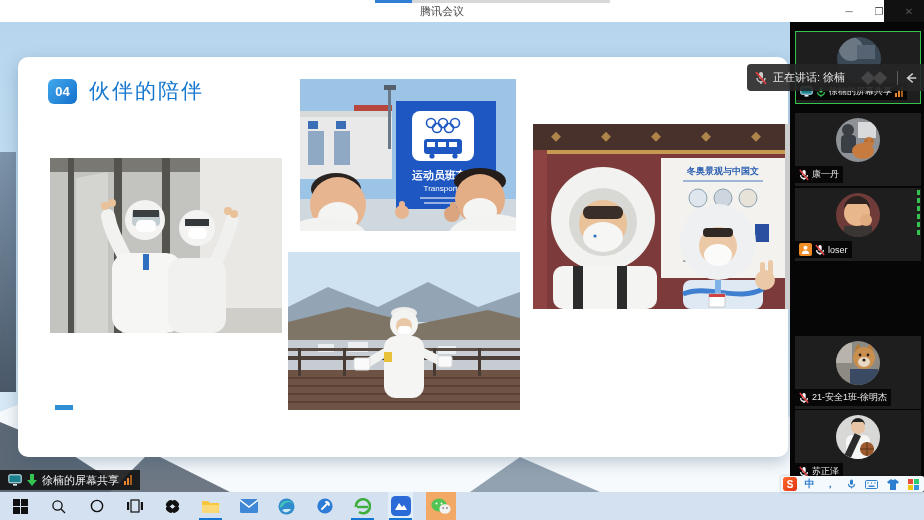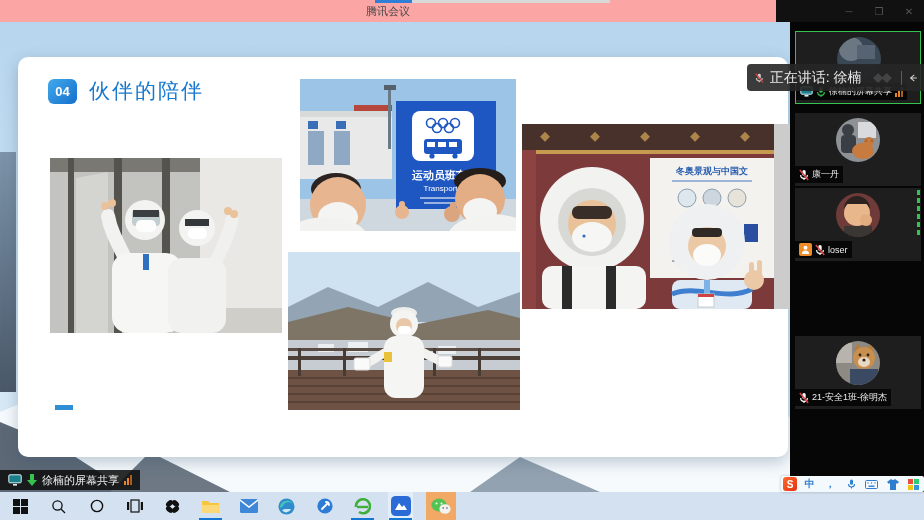--- a/index.html
+++ b/index.html
@@ -1,20 +1,20 @@
 <!DOCTYPE html>
 <html><head>
 <meta charset="utf-8">
 <style>
   * { margin:0; padding:0; box-sizing:border-box; }
   body { background:#000; font-family:"Liberation Sans","DejaVu Sans",sans-serif; }
   .root { position:relative; width:924px; height:520px; overflow:hidden; background:#111; }
 
   
-  .titlebar { position:absolute; top:0; left:0; width:776px; height:22px; background:#fca5a5; z-index:40; }
+  .titlebar { position:absolute; top:0; left:0; width:884px; height:22px; background:#ffffff; z-index:40; }
   .titlebar .title { position:absolute; top:4px; left:0; width:100%; text-align:center; font-size:11px; color:#454545; }
   .win-controls { position:absolute; top:0; right:0; height:22px; display:flex; z-index:41; }
   .win-btn { width:30px; height:22px; display:flex; align-items:center; justify-content:center; font-size:10px; color:#555; }
   .edge-artifact-blue { position:absolute; top:0; left:375px; width:37px; height:3px; background:#2f7fd6; z-index:42; }
   .edge-artifact-gray { position:absolute; top:0; left:412px; width:198px; height:3px; background:#d8d8d8; z-index:42; }
 
   
   .share-area { position:absolute; top:22px; left:0; width:790px; height:470px; overflow:hidden;
     background:linear-gradient(180deg,#b7d6ee 0%,#c6e0f2 55%,#e3eff8 100%); }
   .left-rock { position:absolute; top:130px; left:0; width:16px; height:240px;
@@ -26,21 +26,21 @@
   .slide-head { position:absolute; top:20px; left:30px; display:flex; align-items:center; gap:12px; }
   .slide-num { width:29px; height:25px; border-radius:6px; background:linear-gradient(135deg,#42a9ec,#1470cc);
     color:#fff; font-weight:bold; font-size:13px; display:flex; align-items:center; justify-content:center; }
   .slide-title { color:#1577cf; font-weight:normal; font-size:21px; letter-spacing:2px; }
   .photo { position:absolute; overflow:hidden; background:#ccc; }
   .page-marker { position:absolute; left:37px; top:348px; width:18px; height:5px; background:#2f8fd4; }
 
   
   .speak-banner { position:absolute; top:64px; left:747px; width:177px; height:27px; z-index:30;
     background:rgba(38,38,38,.9); border-radius:4px 0 0 4px; display:flex; align-items:center; padding:0 6px 0 8px; gap:6px; }
-  .speak-banner .txt { color:#e8e8e8; font-size:14px; white-space:nowrap; }
+  .speak-banner .txt { color:#e8e8e8; font-size:11px; white-space:nowrap; }
   .speak-banner .spacer { flex:1; }
   .speak-banner .divider { width:1px; height:14px; background:rgba(255,255,255,.25); }
   .watermark { opacity:.14; }
 
   
   .sidebar { position:absolute; top:22px; left:790px; width:134px; height:470px; background:#060606; z-index:10; }
   .tile { position:absolute; left:5px; width:126px; height:73px; background:#1e1e1e; overflow:hidden; }
   .tile.active { border:1px solid #35c24f; }
   .avatar { position:absolute; top:5px; left:41px; width:44px; height:44px; border-radius:50%; overflow:hidden; }
   .tile-label { position:absolute; left:0; bottom:3px; max-width:126px; display:flex; align-items:center; gap:3px;
@@ -215,21 +215,21 @@
           <rect x="150" y="104" width="14" height="11" rx="2" fill="#fafafa" stroke="#ddd"></rect>
           <rect x="96" y="84" width="40" height="62" rx="12" fill="#f5f5f3"></rect>
           <rect x="96" y="100" width="8" height="10" fill="#e8c23a"></rect>
           <ellipse cx="116" cy="61" rx="13" ry="6" fill="#eeeeec"></ellipse>
           <circle cx="116" cy="72" r="14" fill="#f4f4f2"></circle>
           <circle cx="116" cy="74" r="8" fill="#e9c8a8"></circle>
           <rect x="110" y="74" width="13" height="8" rx="4" fill="#ffffff"></rect>
         </svg>
       </div>
 
-      <div class="photo" style="left:504px; top:67px; width:284px; height:185px;">
+      <div class="photo" style="left:515px; top:67px; width:284px; height:185px;">
         <svg width="252" height="185" viewBox="0 0 252 185">
           <rect width="252" height="185" fill="#7c3a3a"></rect>
           <rect width="252" height="26" fill="#47312a"></rect>
           <rect y="26" width="252" height="4" fill="#c79a52"></rect>
           <g fill="#c79a52" opacity="0.8">
             <rect x="20" y="9" width="7" height="7" transform="rotate(45 23 12)"></rect>
             <rect x="70" y="9" width="7" height="7" transform="rotate(45 73 12)"></rect>
             <rect x="120" y="9" width="7" height="7" transform="rotate(45 123 12)"></rect>
             <rect x="170" y="9" width="7" height="7" transform="rotate(45 173 12)"></rect>
             <rect x="220" y="9" width="7" height="7" transform="rotate(45 223 12)"></rect>
@@ -396,20 +396,42 @@
         <svg width="10" height="12" viewBox="0 0 12 14">
           <rect x="4" y="1" width="4" height="7" rx="2" fill="#fff"></rect>
           <path d="M2,7 a4,4 0 0 0 8,0" stroke="#fff" fill="none" stroke-width="1.4"></path>
           <line x1="6" y1="11" x2="6" y2="13" stroke="#fff" stroke-width="1.4"></line>
           <line x1="1" y1="1" x2="11" y2="13" stroke="#e04040" stroke-width="1.8"></line>
         </svg>
         <span>21-安全1班-徐明杰</span>
       </div>
     </div>
 
+    <div class="tile" style="top:388px;">
+      <div class="avatar">
+        <svg width="44" height="44" viewBox="0 0 44 44">
+          <rect width="44" height="44" fill="#d8d8d6"></rect>
+          <circle cx="22" cy="12" r="7" fill="#e6c4a4"></circle>
+          <path d="M15,10 a7,7 0 0 1 14,0 l-2,-3 -10,0 z" fill="#222"></path>
+          <rect x="10" y="20" width="24" height="24" rx="6" fill="#f6f6f4"></rect>
+          <rect x="12" y="18" width="7" height="30" transform="rotate(25 15 33)" fill="#2b2b2b"></rect>
+          <circle cx="31" cy="34" r="7" fill="#9c5a2e"></circle>
+          <path d="M24,34 h14 M31,27 v14" stroke="#5f3517" stroke-width="1"></path>
+        </svg>
+      </div>
+      <div class="tile-label">
+        <svg width="10" height="12" viewBox="0 0 12 14">
+          <rect x="4" y="1" width="4" height="7" rx="2" fill="#fff"></rect>
+          <path d="M2,7 a4,4 0 0 0 8,0" stroke="#fff" fill="none" stroke-width="1.4"></path>
+          <line x1="6" y1="11" x2="6" y2="13" stroke="#fff" stroke-width="1.4"></line>
+          <line x1="1" y1="1" x2="11" y2="13" stroke="#e04040" stroke-width="1.8"></line>
+        </svg>
+        <span>苏正泽</span>
+      </div>
+    </div>
 
     <div class="scroll-dashes">
       <i></i>
         <i></i>
         <i></i>
         <i></i>
         <i></i>
         <i></i>
     </div>
   </div>

